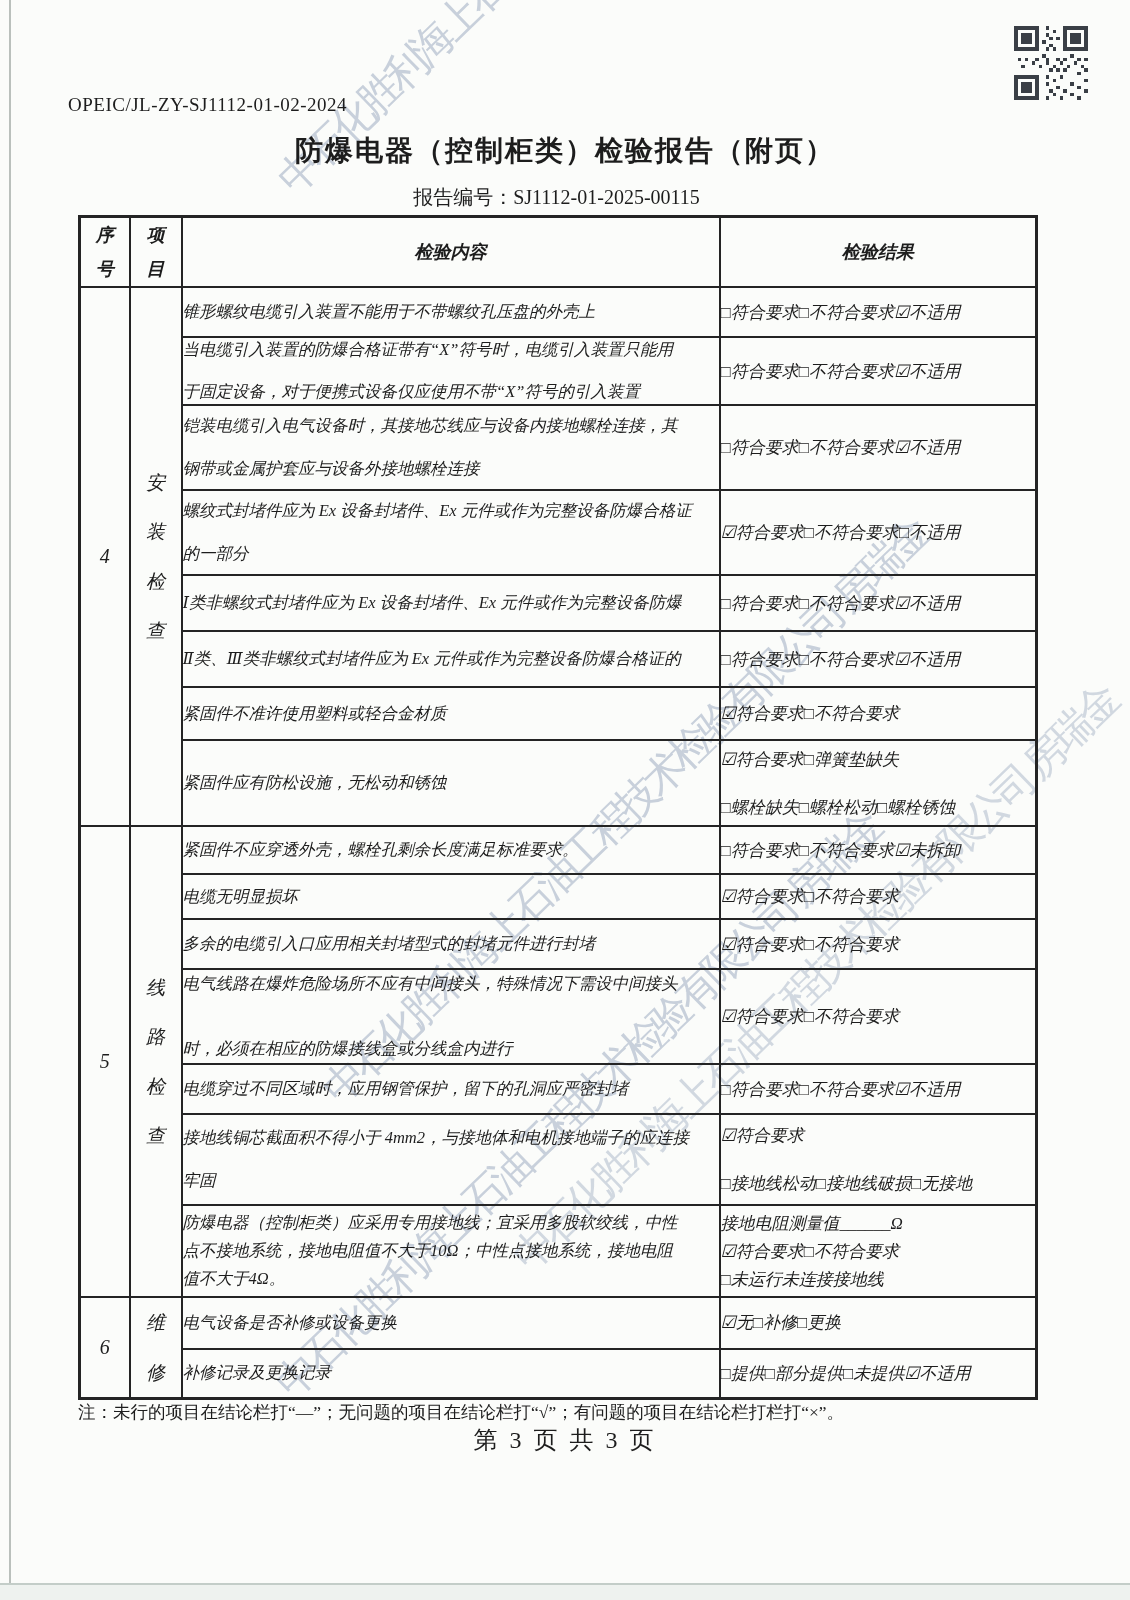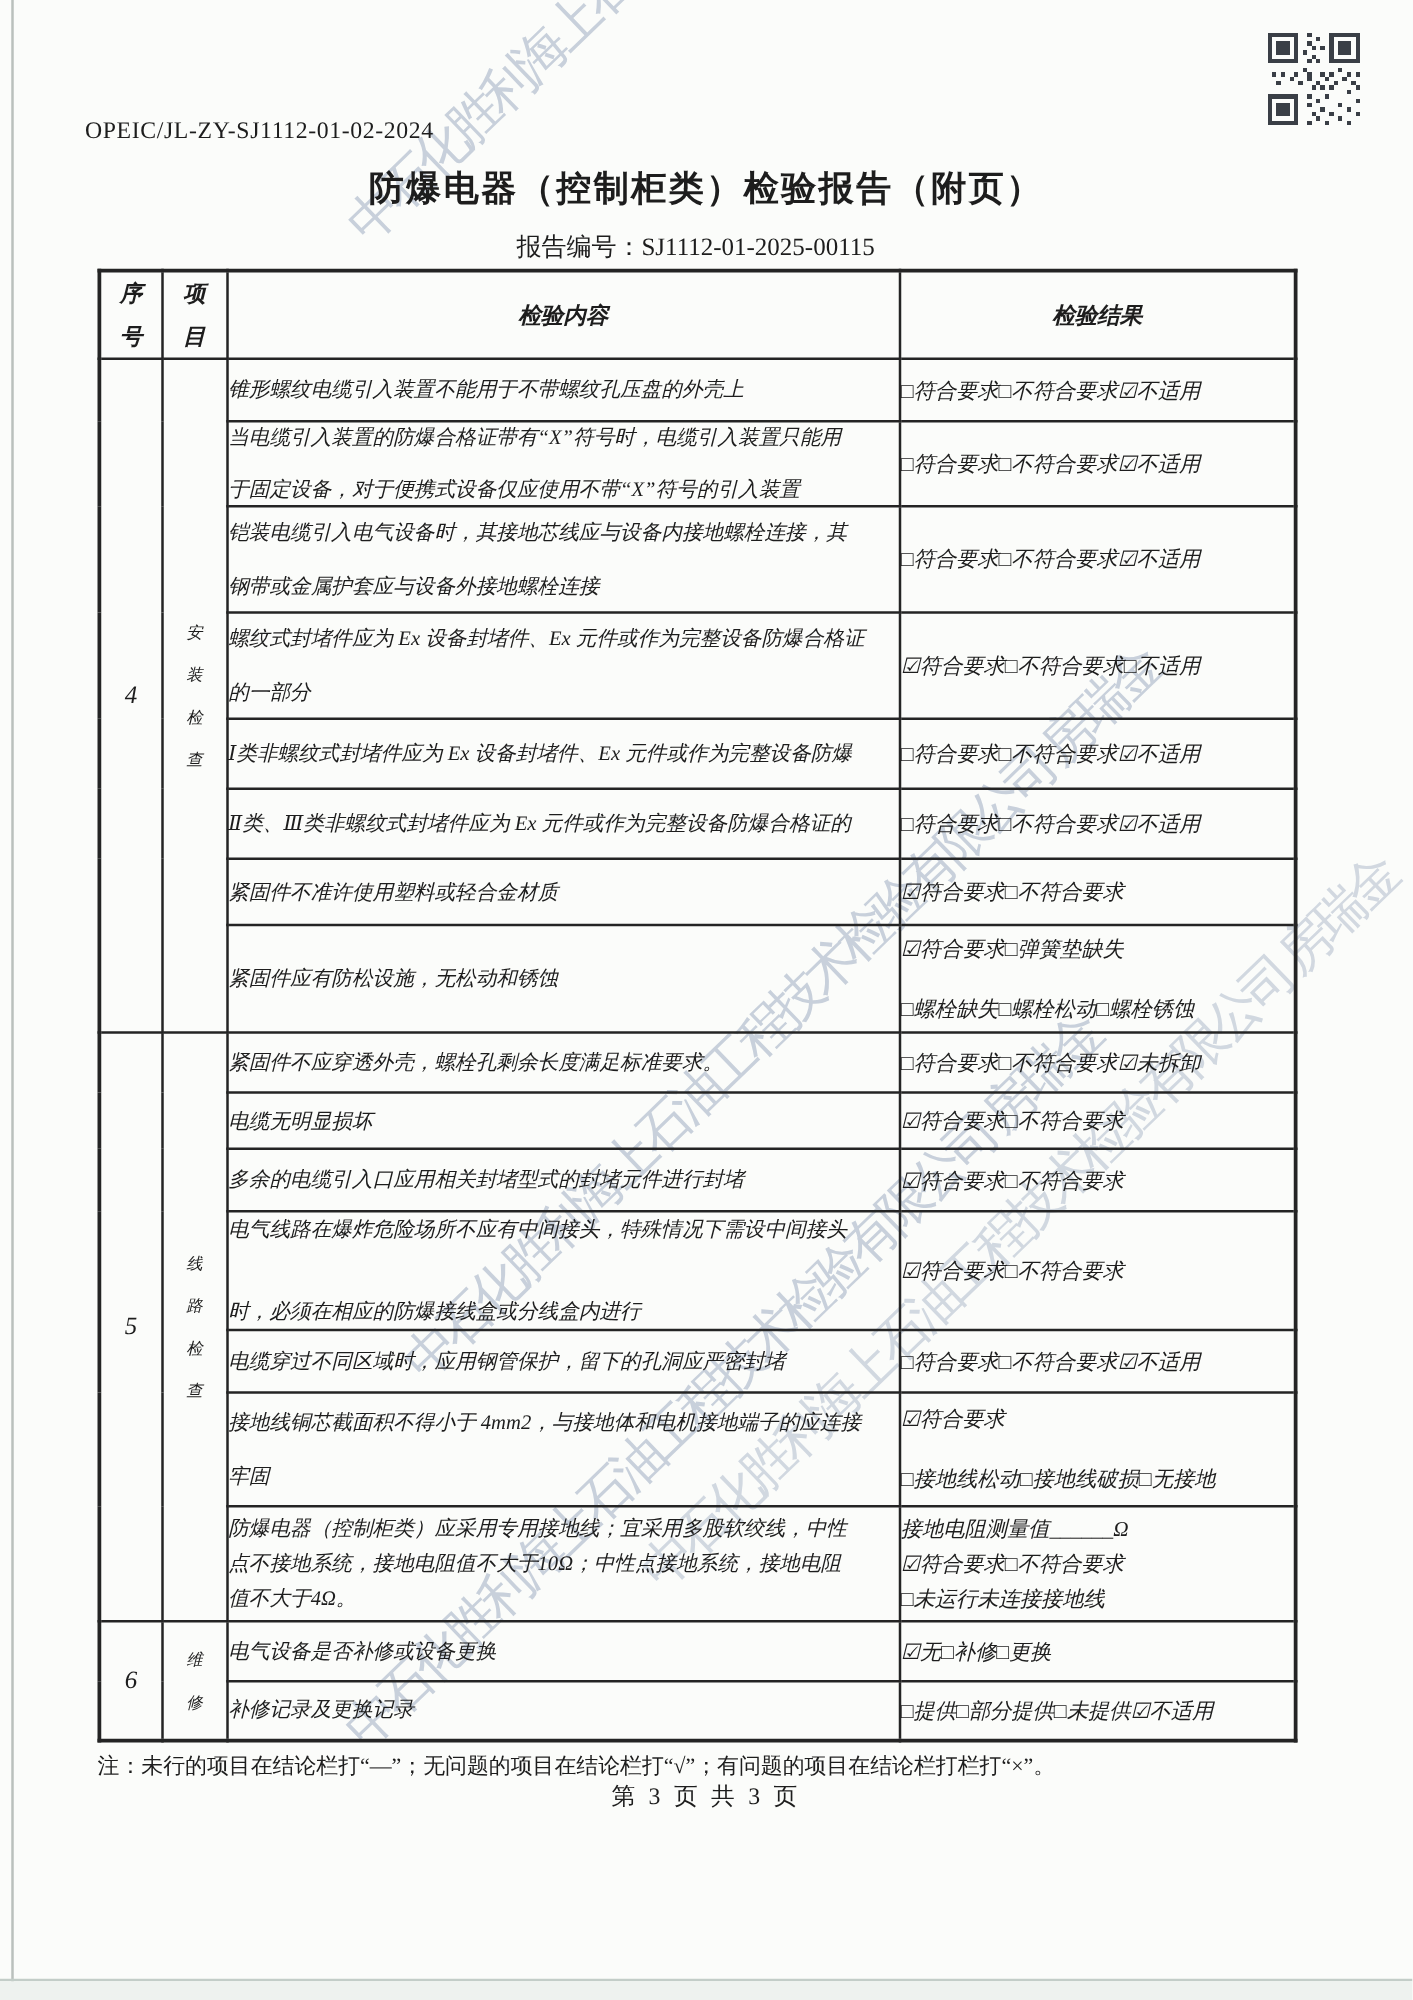--- a/index.html
+++ b/index.html
@@ -40,32 +40,32 @@
     border-collapse:collapse;table-layout:fixed;
     border:3px solid #242424;
     font-size:16.5px;
     font-style:italic;
   }
   table.rpt td,table.rpt th{border:2px solid #242424;padding:0;vertical-align:middle;}
   th.hd{font-size:18px;font-weight:700;text-align:center;}
   .vwrap{width:1.3em;margin:0 auto;word-break:break-all;line-height:1.9;text-align:center;}
   td.sn{text-align:center;font-size:20px;}
   td.proj{text-align:center;}
-  td.proj .vlabel{width:1.3em;margin:0 auto;word-break:break-all;line-height:2.6;font-size:13px;text-align:center;}
+  td.proj .vlabel{width:1.3em;margin:0 auto;word-break:break-all;line-height:2.6;font-size:19px;text-align:center;}
   td.content{padding:0 4px 0 12px;}
   td.result{padding:0 4px 0 9px;font-size:17px;}
   .lines{display:flex;flex-direction:column;justify-content:center;height:100%;gap:22px;}
   .lines>div{white-space:nowrap;line-height:1.25;}
   .gap-sm{gap:7px;}
   .gap-md{gap:22px;}
   .gap-lg{gap:27px;}
   .gap-xl{gap:44px;}
 
   .note{position:absolute;left:78px;top:1400px;width:990px;font-size:17.5px;}
-  .page-num{position:absolute;left:0;top:1424px;width:1130px;text-align:center;font-size:19px;letter-spacing:3px;}
+  .page-num{position:absolute;left:0;top:1424px;width:1130px;text-align:center;font-size:24px;letter-spacing:3px;}
 </style>
 </head>
 <body>
 
 <div class="scan-edge-left"></div>
 <div class="scan-edge-bottom"></div>
 <div class="scan-strip-bottom"></div>
 
 <div class="wm wm1">中石化胜利海上石油工程技术检验有限公司 房瑞金</div>
 <div class="wm wm2">中石化胜利海上石油工程技术检验有限公司 房瑞金</div>

